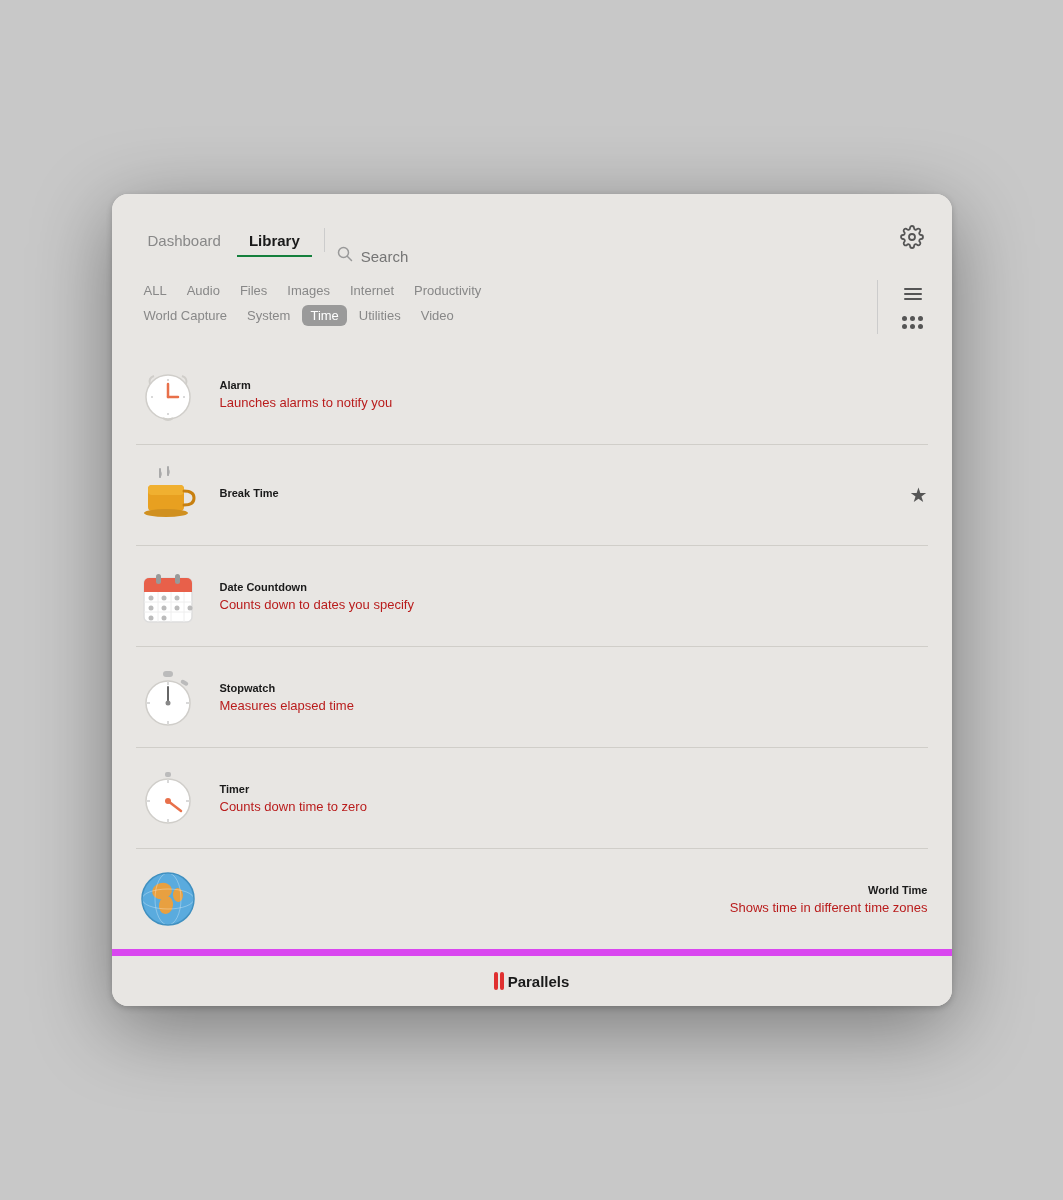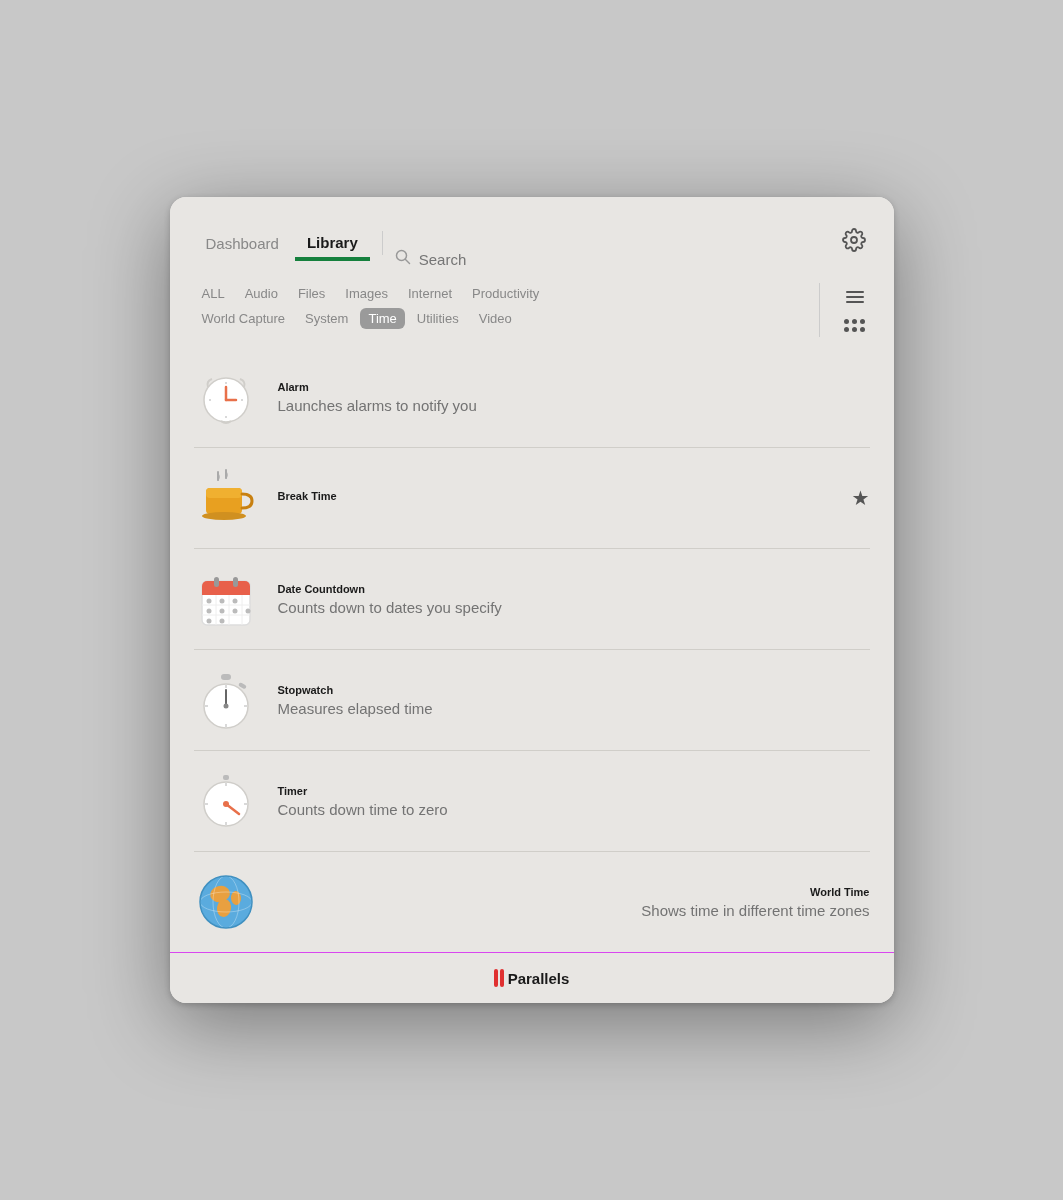--- a/index.html
+++ b/index.html
@@ -8,21 +8,21 @@
       background: #c8c8c8;
       display: flex;
       align-items: center;
       justify-content: center;
       min-height: 1200px;
       width: 1063px;
       font-family: -apple-system, BlinkMacSystemFont, 'SF Pro Text', 'Helvetica Neue', sans-serif;
     }
 
     .window {
-      width: 724px;
+      width: 840px;
       background: #e8e6e3;
       border-radius: 16px;
       box-shadow: 0 20px 80px rgba(0,0,0,0.4), 0 2px 6px rgba(0,0,0,0.2);
       overflow: hidden;
     }
 
     
     .header {
       background: #e8e6e3;
       padding: 20px 24px 0 24px;
@@ -42,21 +42,21 @@
       color: #888;
       padding: 8px 12px;
       cursor: pointer;
       text-decoration: none;
       font-weight: 400;
     }
 
     .nav-tab.active {
       color: #1a1a1a;
       font-weight: 600;
-      border-bottom: 4px solid #15803d;
+      border-bottom: 2px solid #15803d;
       padding-bottom: 6px;
     }
 
     .divider-v {
       width: 1px;
       height: 24px;
       background: #ccc;
       margin: 0 12px;
     }
 
@@ -193,35 +193,35 @@
     }
 
     .item-title {
       font-size: 11px;
       font-weight: 600;
       color: #1a1a1a;
       margin-bottom: 4px;
     }
 
     .item-desc {
-      font-size: 15px;
-      color: #737373;
+      font-size: 13px;
+      color: #b91c1c;
     }
 
     .star-icon {
       color: #555;
       font-size: 20px;
       position: absolute;
       right: 0;
     }
 
     
     .footer {
       padding: 16px;
-      border-top: 1px solid #d946ef;
+      border-top: 7px solid #d946ef;
       display: flex;
       align-items: center;
       justify-content: center;
       background: #e8e6e3;
     }
 
     .parallels-logo {
       display: flex;
       align-items: center;
       gap: 4px;

